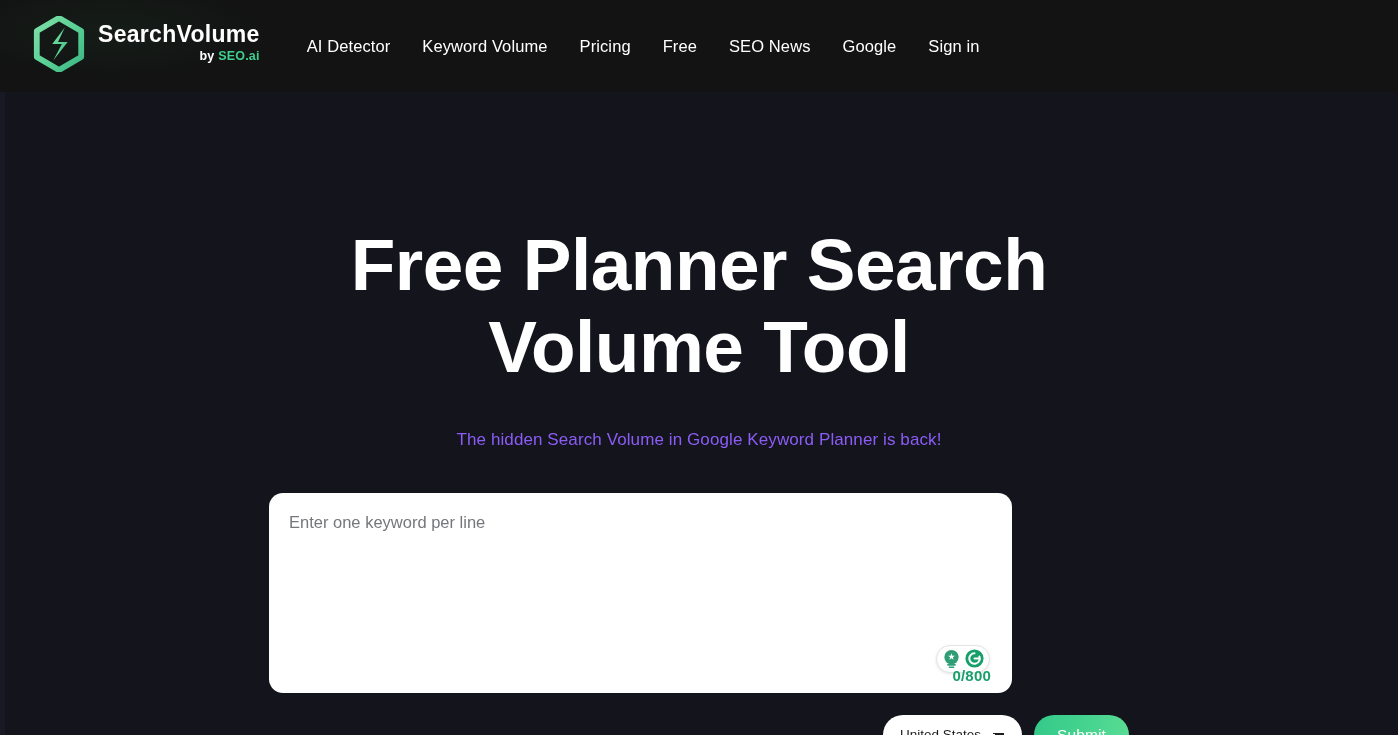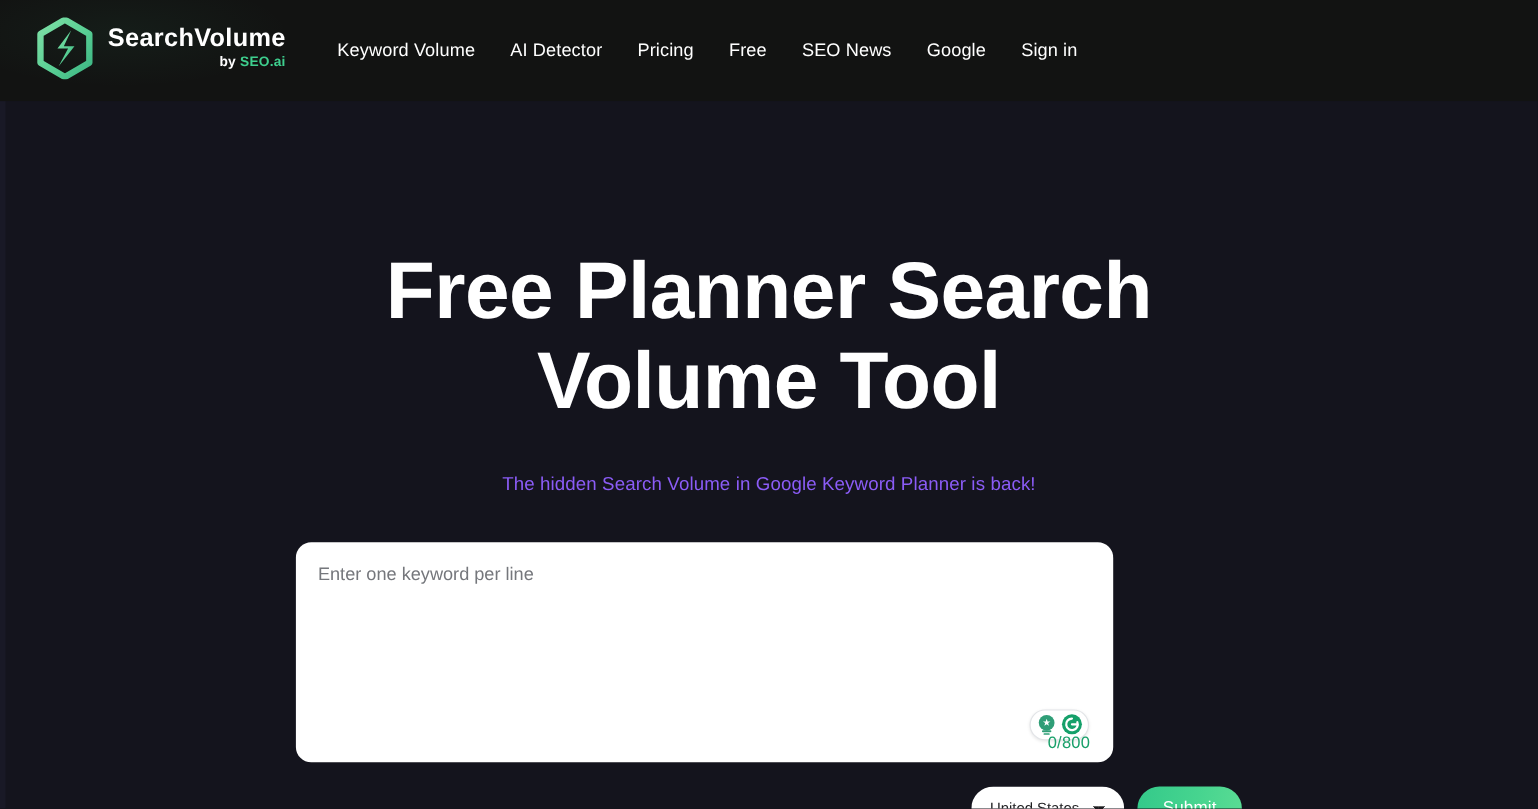--- a/index.html
+++ b/index.html
@@ -185,21 +185,21 @@
   }
   .kw-textarea::placeholder {
     color: #75777c;
   }
 
   .char-counter {
     position: absolute;
     right: 21px;
     bottom: 9px;
     font-size: 15px;
-    font-weight: 400;
+    font-weight: 700;
     color: #19a06a;
     letter-spacing: 0.2px;
     pointer-events: none;
   }
 
   
   .assist-widget {
     position: absolute;
     right: 22px;
     bottom: 20px;
@@ -290,22 +290,22 @@
         <path d="M12 29 L42 29" stroke="url(#hexgrad)" stroke-width="6" stroke-linecap="butt"></path>
       </svg>
     </span>
     <span class="brand-text">
       <span class="brand-name">SearchVolume</span>
       <span class="brand-sub"><span>by </span><span class="accent">SEO.ai</span></span>
     </span>
   </a>
 
   <nav class="main-nav">
+    <a class="nav-link">AI Detector</a>
     <a class="nav-link">Keyword Volume</a>
-    <a class="nav-link">AI Detector</a>
     <a class="nav-link">Pricing</a>
     <a class="nav-link">Free</a>
     <a class="nav-link">SEO News</a>
     <a class="nav-link">Google</a>
     <a class="nav-link">Sign in</a>
   </nav>
 
 </header>
 
 <main class="hero">

